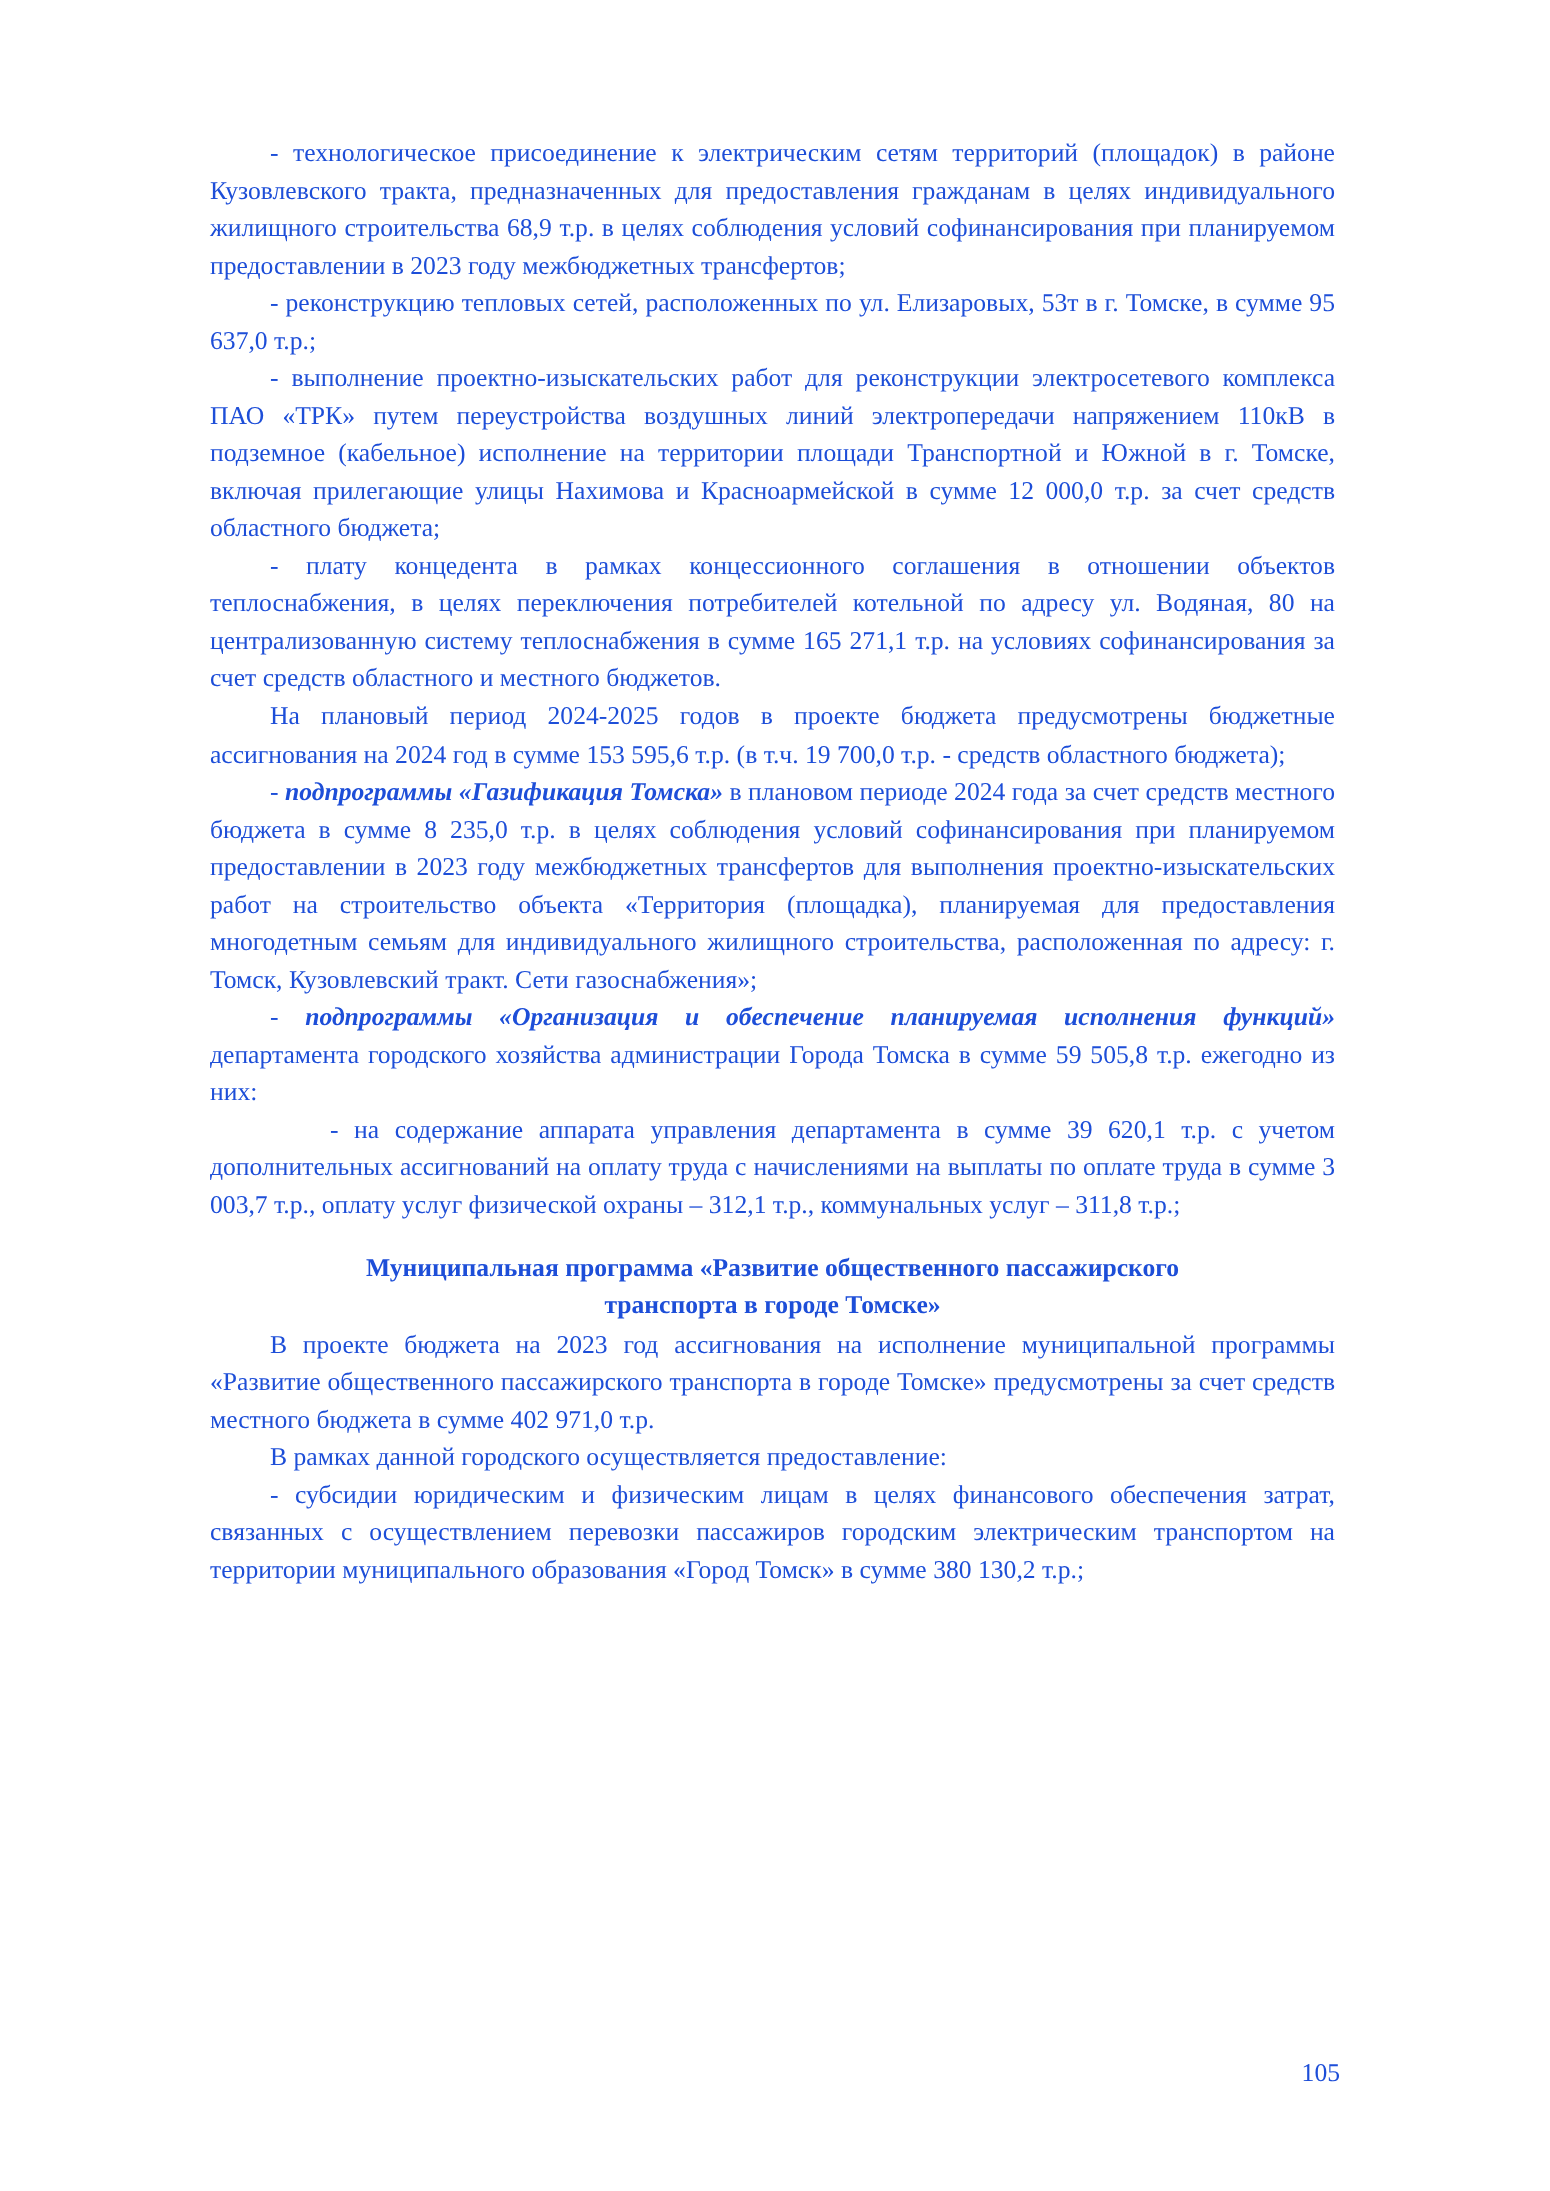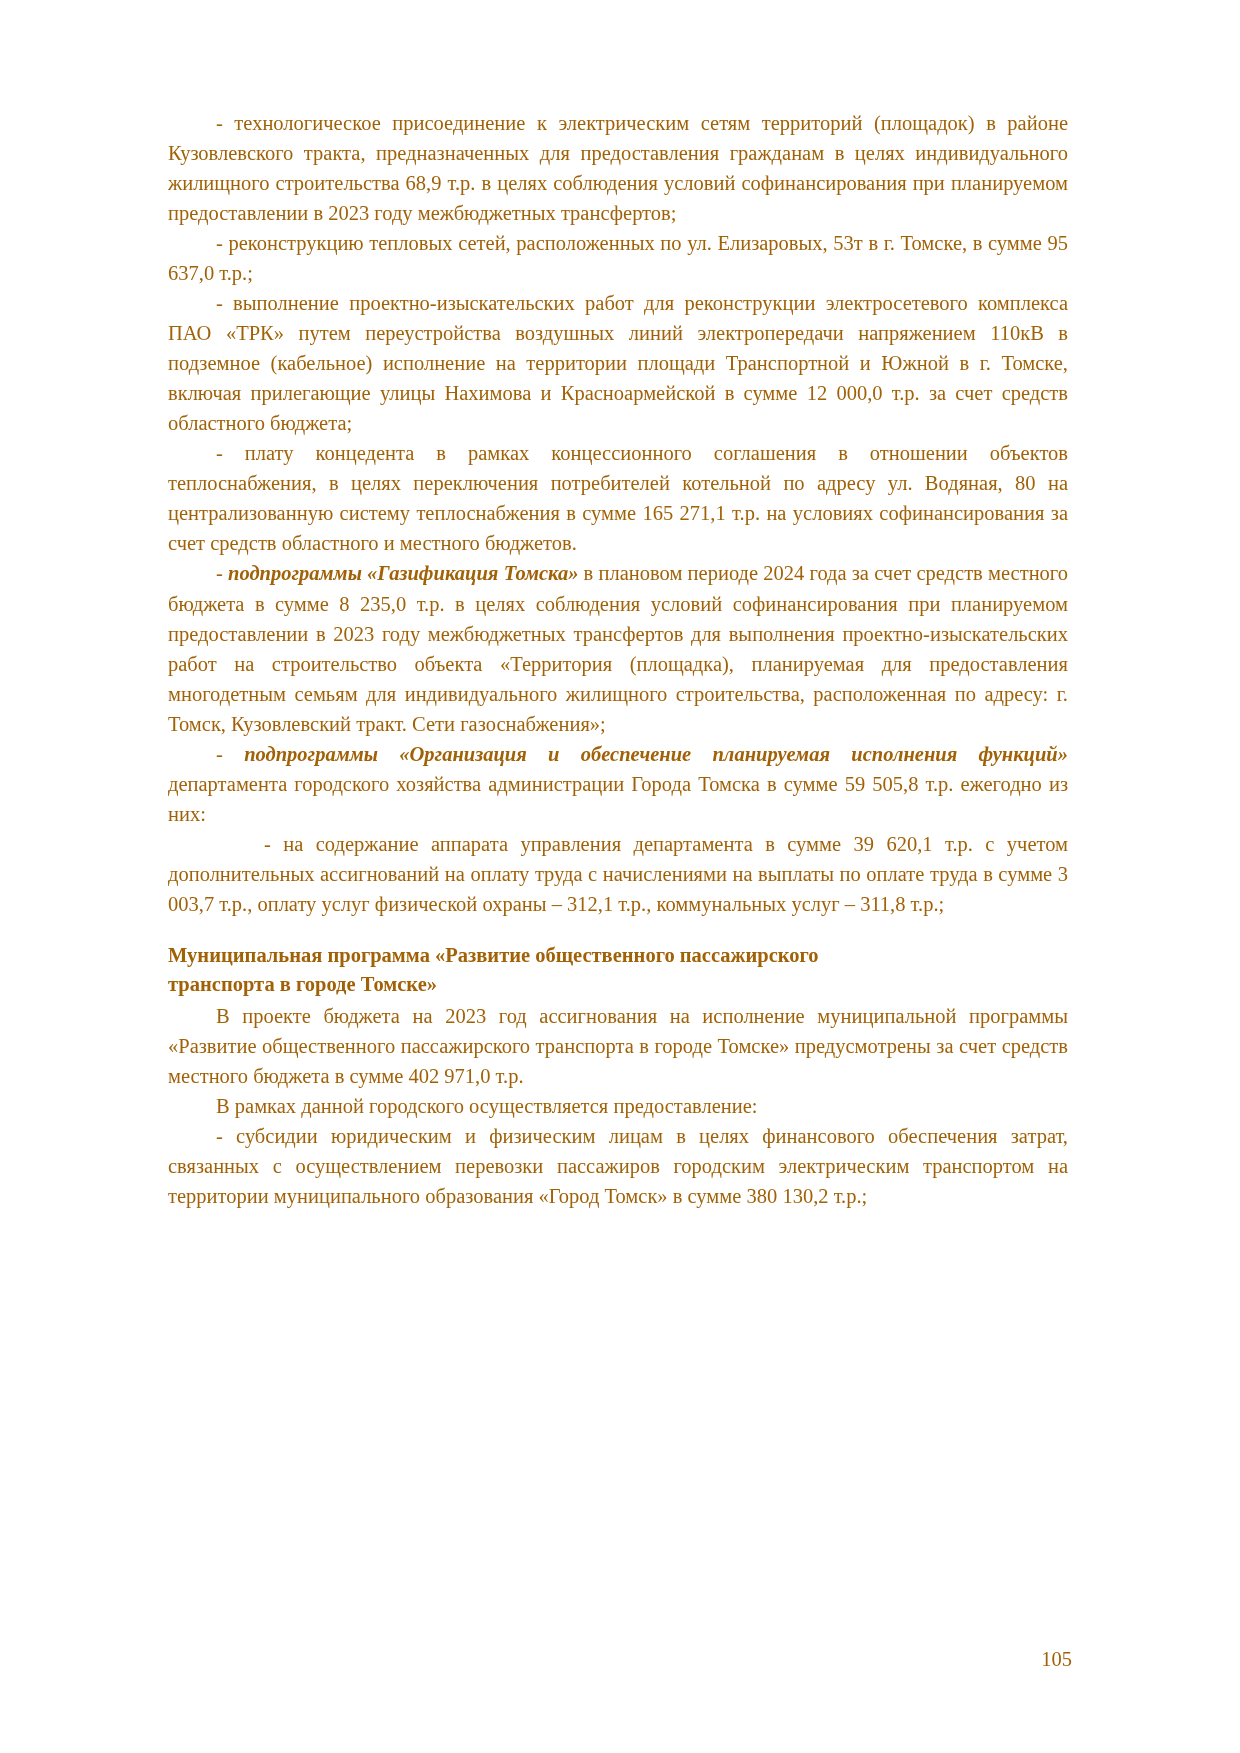--- a/index.html
+++ b/index.html
@@ -8,21 +8,21 @@
     background: #ffffff;
   }
   .page {
     position: relative;
     width: 1240px;
     height: 1753px;
     background: #ffffff;
     margin: 0 auto;
     box-sizing: border-box;
     font-family: "Liberation Serif", "DejaVu Serif", serif;
-    color: #a16207;
+    color: #1d4ed8;
     overflow: hidden;
   }
   .content {
     position: absolute;
     left: 168px;
     top: 108px;
     width: 900px;
   }
   p {
     margin: 0;
@@ -33,20 +33,21 @@
     hyphens: none;
   }
   p.ind {
     text-indent: 48px;
   }
   p.ind-wide {
     text-indent: 96px;
   }
   .heading {
     margin: 22px 0 2px 0;
+    text-align: center;
     font-weight: bold;
     font-size: 20.5px;
     line-height: 1.42;
   }
   .heading-line {
     display: block;
   }
   .bi {
     font-weight: bold;
     font-style: italic;
@@ -66,20 +67,21 @@
   <div class="content">
 
     <p class="ind">- технологическое присоединение к электрическим сетям территорий (площадок) в районе Кузовлевского тракта, предназначенных для предоставления гражданам в целях индивидуального жилищного строительства 68,9 т.р. в целях соблюдения условий софинансирования при планируемом предоставлении в 2023 году межбюджетных трансфертов;</p>
 
     <p class="ind">- реконструкцию тепловых сетей, расположенных по ул. Елизаровых, 53т в г. Томске, в сумме 95 637,0 т.р.;</p>
 
     <p class="ind">- выполнение проектно-изыскательских работ для реконструкции электросетевого комплекса ПАО «ТРК» путем переустройства воздушных линий электропередачи напряжением 110кВ в подземное (кабельное) исполнение на территории площади Транспортной и Южной в г. Томске, включая прилегающие улицы Нахимова и Красноармейской в сумме 12 000,0 т.р. за счет средств областного бюджета;</p>
 
     <p class="ind">- плату концедента в рамках концессионного соглашения в отношении объектов теплоснабжения, в целях переключения потребителей котельной по адресу ул. Водяная, 80 на централизованную систему теплоснабжения в сумме 165 271,1 т.р. на условиях софинансирования за счет средств областного и местного бюджетов.</p>
 
+    <p class="ind">На плановый период 2024-2025 годов в проекте бюджета предусмотрены бюджетные ассигнования на 2024 год в сумме 153 595,6 т.р. (в т.ч. 19 700,0 т.р. - средств областного бюджета);</p>
 
     <p class="ind"><span>- </span><span class="bi">подпрограммы «Газификация Томска»</span><span> в плановом периоде 2024 года за счет средств местного бюджета в сумме 8 235,0 т.р. в целях соблюдения условий софинансирования при планируемом предоставлении в 2023 году межбюджетных трансфертов для выполнения проектно-изыскательских работ на строительство объекта «Территория (площадка), планируемая для предоставления многодетным семьям для индивидуального жилищного строительства, расположенная по адресу: г. Томск, Кузовлевский тракт. Сети газоснабжения»;</span></p>
 
     <p class="ind"><span>- </span><span class="bi">подпрограммы «Организация и обеспечение планируемая исполнения функций»</span><span> департамента городского хозяйства администрации Города Томска в сумме 59 505,8 т.р. ежегодно из них:</span></p>
 
     <p class="ind-wide">-    на содержание аппарата управления департамента в сумме 39 620,1 т.р. с учетом дополнительных ассигнований на оплату труда с начислениями на выплаты по оплате труда в сумме 3 003,7 т.р., оплату услуг физической охраны – 312,1 т.р., коммунальных услуг – 311,8 т.р.;</p>
 
 
     <div class="heading">
       <span class="heading-line">Муниципальная программа «Развитие общественного пассажирского</span>

